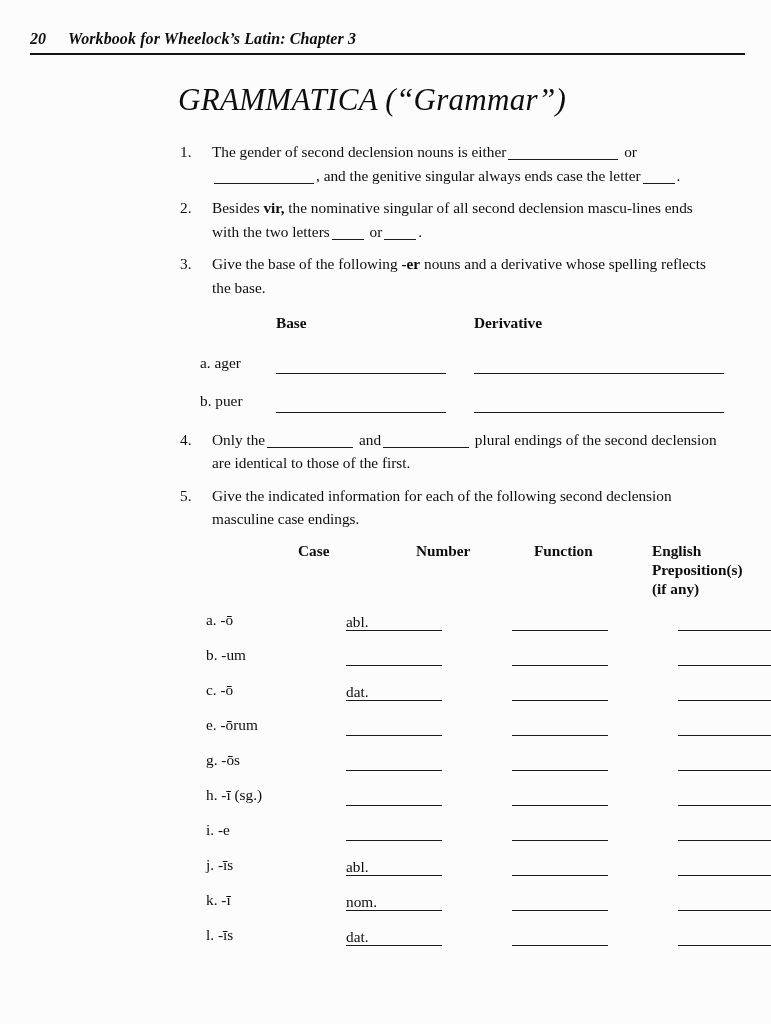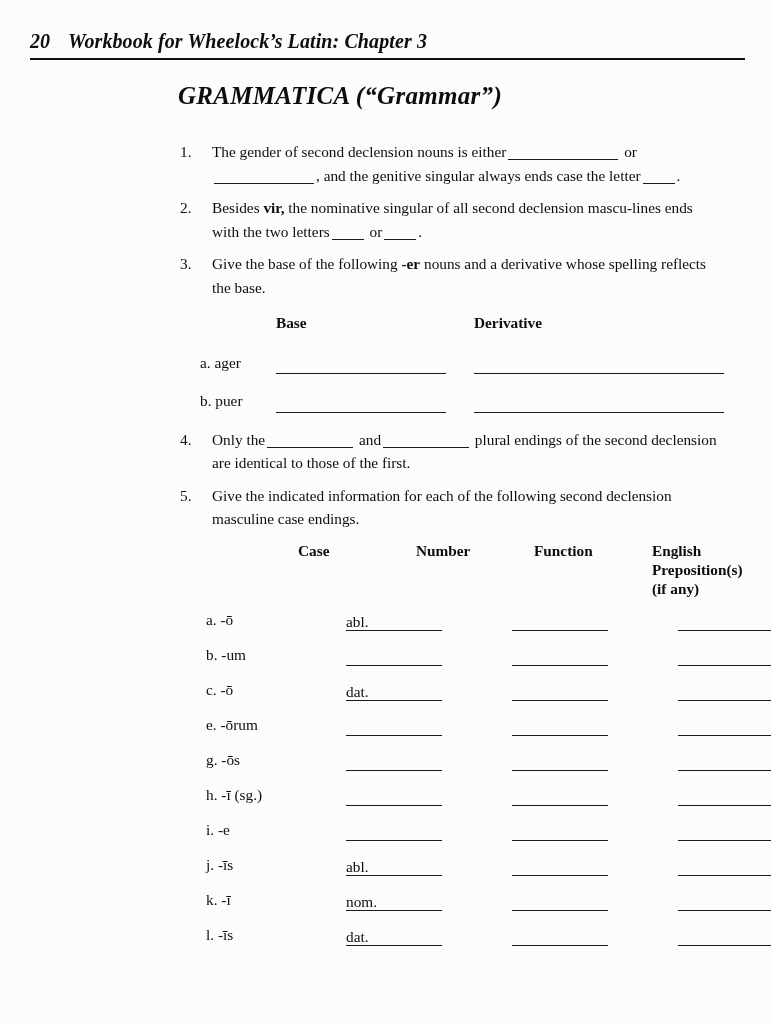--- a/index.html
+++ b/index.html
@@ -23,21 +23,21 @@
     position: absolute;
     left: 30px;
     top: 30px;
     width: 715px;
   }
   .page-header-line {
     display: flex;
     align-items: baseline;
     font-style: italic;
     font-weight: bold;
-    font-size: 20px;
+    font-size: 16px;
     letter-spacing: .1px;
   }
   .folio {
     width: 38px;
     flex: 0 0 38px;
   }
   .running-title {
     white-space: nowrap;
     text-align: center;
   }
@@ -46,22 +46,22 @@
     height: 2.2px;
     background: #141414;
     width: 715px;
   }
 
   
   .section-title {
     position: absolute;
     left: 178px;
     top: 82px;
-    font-size: 25px;
-    font-weight: bold;
+    font-size: 31px;
+    font-weight: normal;
     font-style: italic;
     letter-spacing: .3px;
     white-space: nowrap;
   }
 
   
   .body-block {
     position: absolute;
     left: 178px;
     top: 140px;

